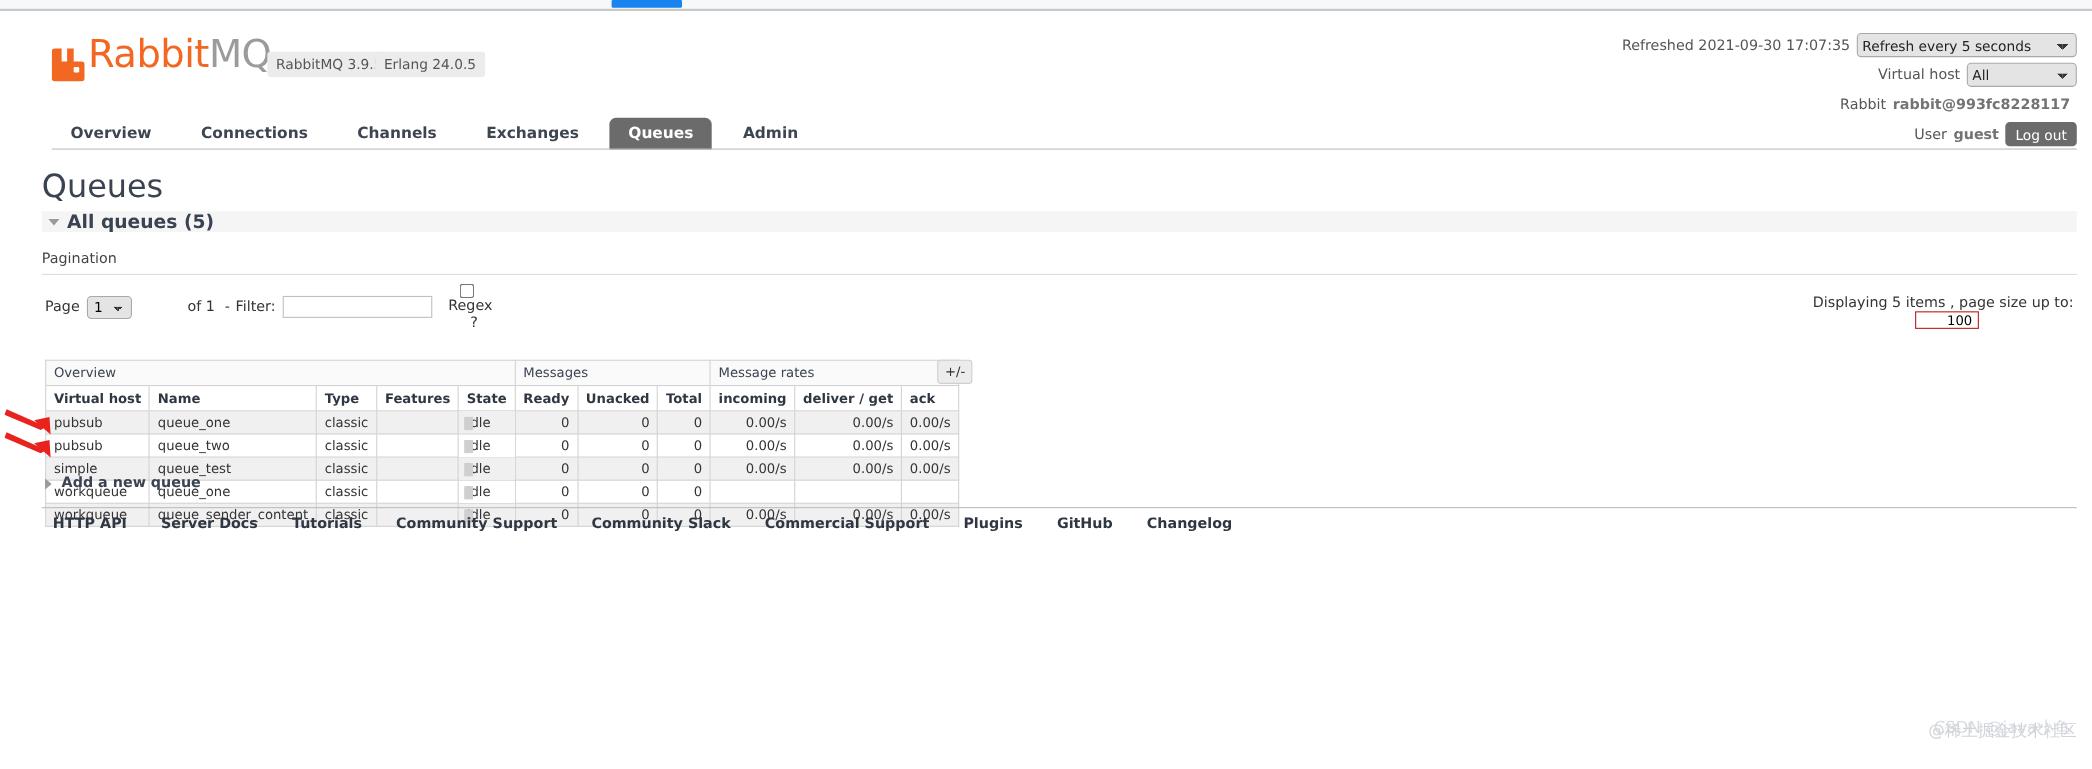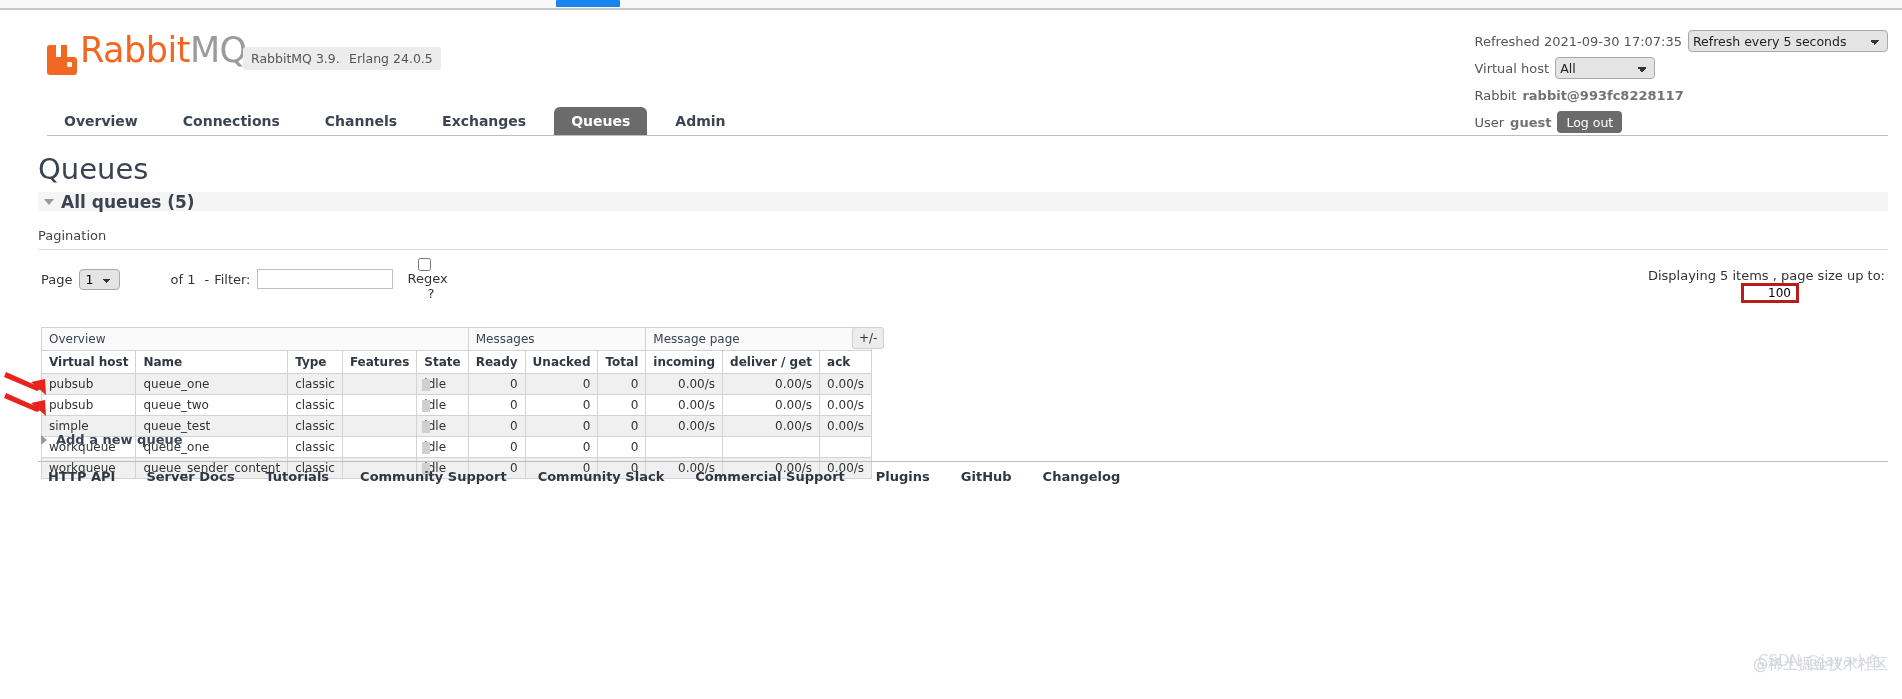--- a/index.html
+++ b/index.html
@@ -44,21 +44,21 @@
     position: absolute; top: 35px;
     background: #ececec; color: #555;
     border-radius: 3px; padding: 4px 8px;
     font-size: 12.5px; white-space: nowrap;
   }
   .ver-badge.a { left: 243px; }
   .ver-badge.b { left: 341px; }
 
   
   .hdr-right { position: absolute; right: 14px; top: 18px; text-align: right; }
-  .hdr-row { display: flex; align-items: center; margin-bottom: 5px; height: 22px; }
+  .hdr-row { display: flex; align-items: center; justify-content: flex-end; margin-bottom: 5px; height: 22px; }
   .hdr-label { font-size: 13px; color: #555; margin-right: 6px; white-space: nowrap; }
   .hdr-bold { font-weight: bold; color: #737373; }
 
   select.hdr-select {
     font-family: "DejaVu Sans", "Liberation Sans", sans-serif;
     font-size: 12.5px; color: #222;
     background: #e4e4e4;
     border: 1px solid #a9a9a9; border-radius: 4px;
     padding: 2px 4px; height: 22px;
     -webkit-appearance: none; appearance: none;
@@ -137,21 +137,21 @@
   .regex-wrap { display: flex; align-items: center; margin-left: 14px; flex-direction: column; }
   input.regex-box { width: 13px; height: 13px; margin: 0 6px 0 0; }
   .regex-lbl { font-size: 13px; color: #333; }
   .help-q { font-size: 12px; color: #1a4b8c; margin-left: 7px; cursor: pointer; }
 
   .pag-right {
     position: absolute; right: 17px; top: 268px; display: flex; align-items: center; height: 22px; flex-direction: column;
   }
   .pag-right span { font-size: 13px; color: #333; white-space: nowrap; }
   input.pagesize-input {
-    width: 58px; height: 20px; border: 3px solid #b91c1c; background: #fff; margin-left: 7px;
+    width: 58px; height: 20px; border: 1px solid #b91c1c; background: #fff; margin-left: 7px;
     font-family: "DejaVu Sans", "Liberation Sans", sans-serif; font-size: 12px;
     padding: 0 5px; text-align: right;
   }
 
   
   .tbl-wrap { position: absolute; left: 41px; top: 327px; }
   table.queues { border-collapse: collapse; font-size: 12px; }
   table.queues th, table.queues td {
     border: 1px solid #d3d3d3; padding: 3px 7px; font-weight: normal; color: #333;
     white-space: nowrap; height: 21px;
@@ -297,21 +297,21 @@
     <span>Displaying 5 items , page size up to:</span>
     <input class="pagesize-input" type="text" value="100" style="">
   </div>
 
   <div class="tbl-wrap">
     <table class="queues">
       <thead>
         <tr class="grp">
           <th colspan="5">Overview</th>
           <th colspan="3">Messages</th>
-          <th colspan="3">Message page</th>
+          <th colspan="3">Message rates</th>
         </tr>
         <tr class="cols">
           <th>Virtual host</th>
           <th>Name</th>
           <th>Type</th>
           <th>Features</th>
           <th>State</th>
           <th class="num">Ready</th>
           <th class="num">Unacked</th>
           <th class="num">Total</th>

